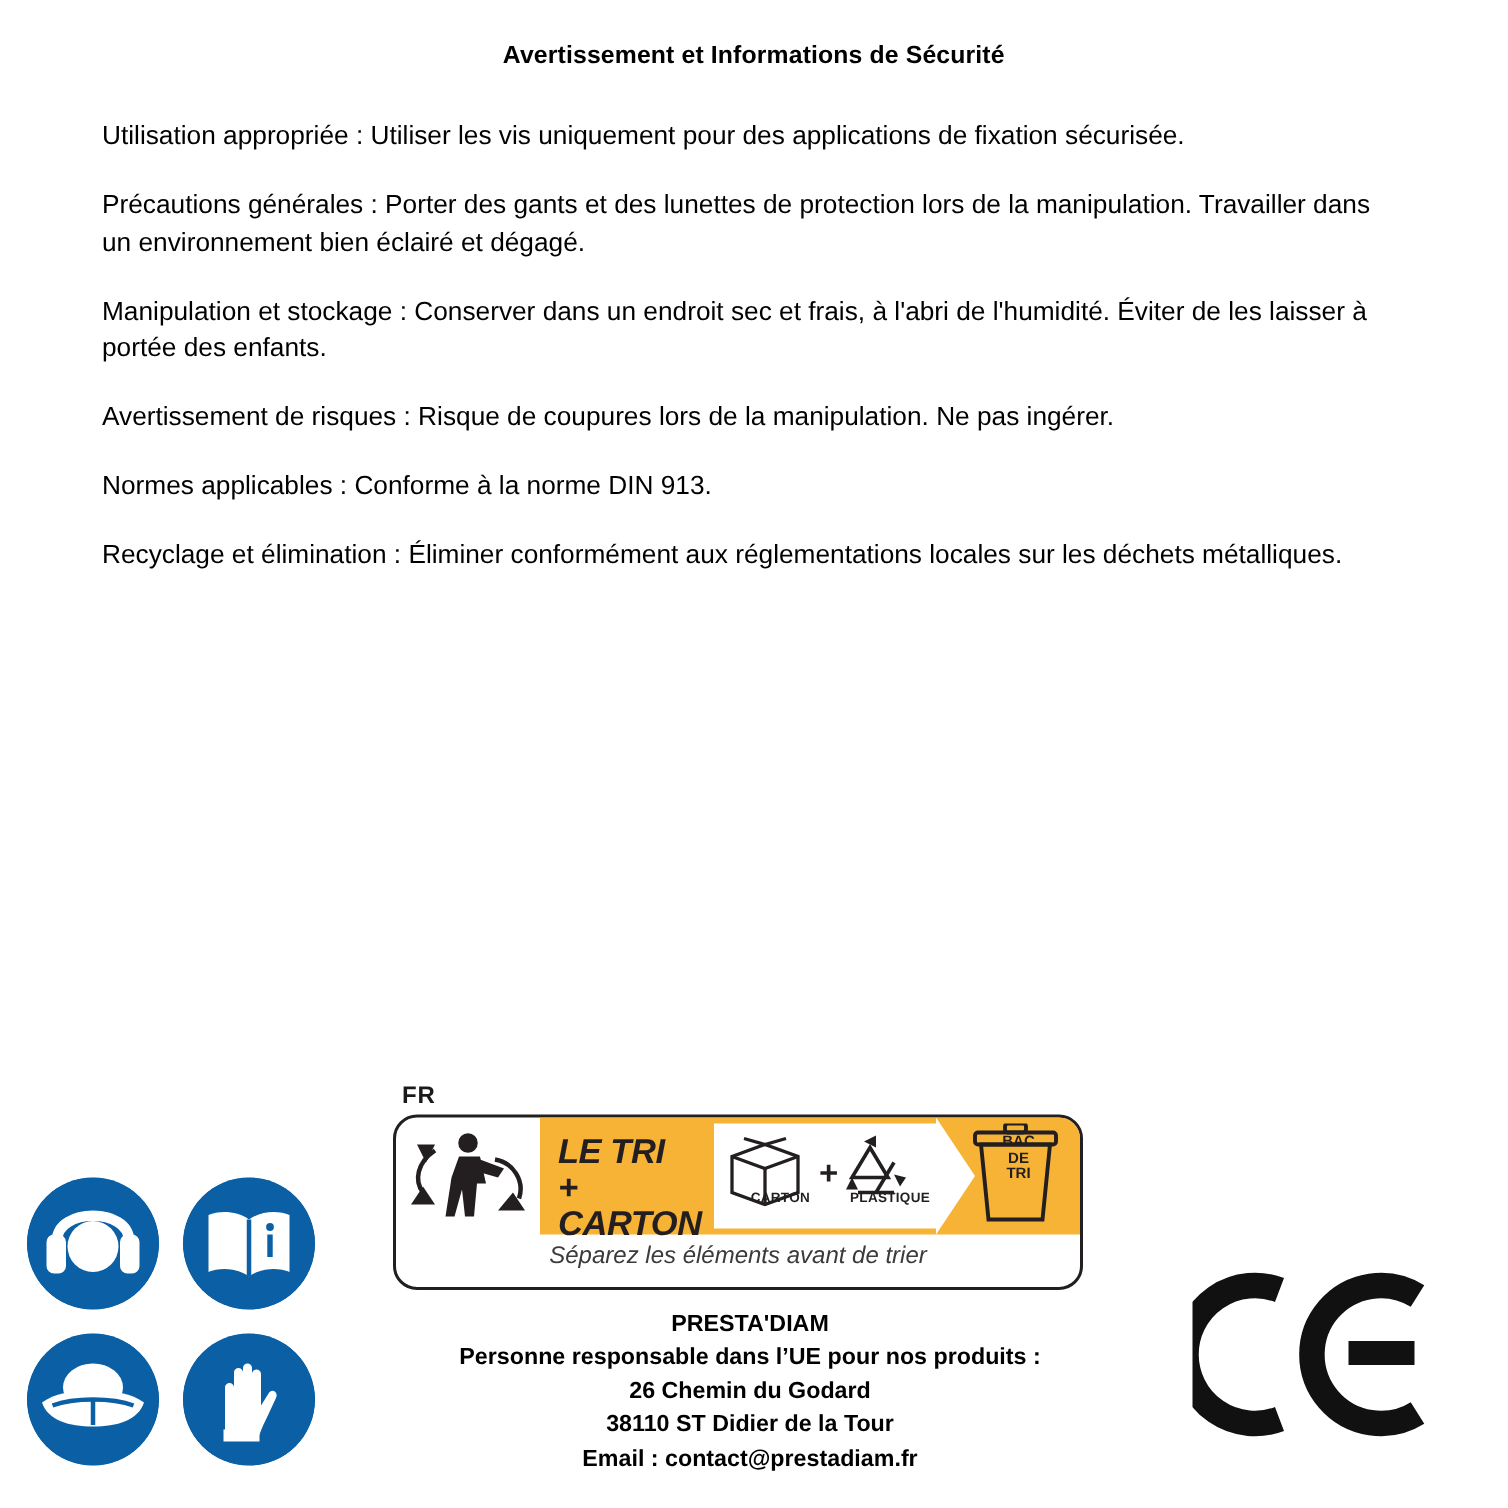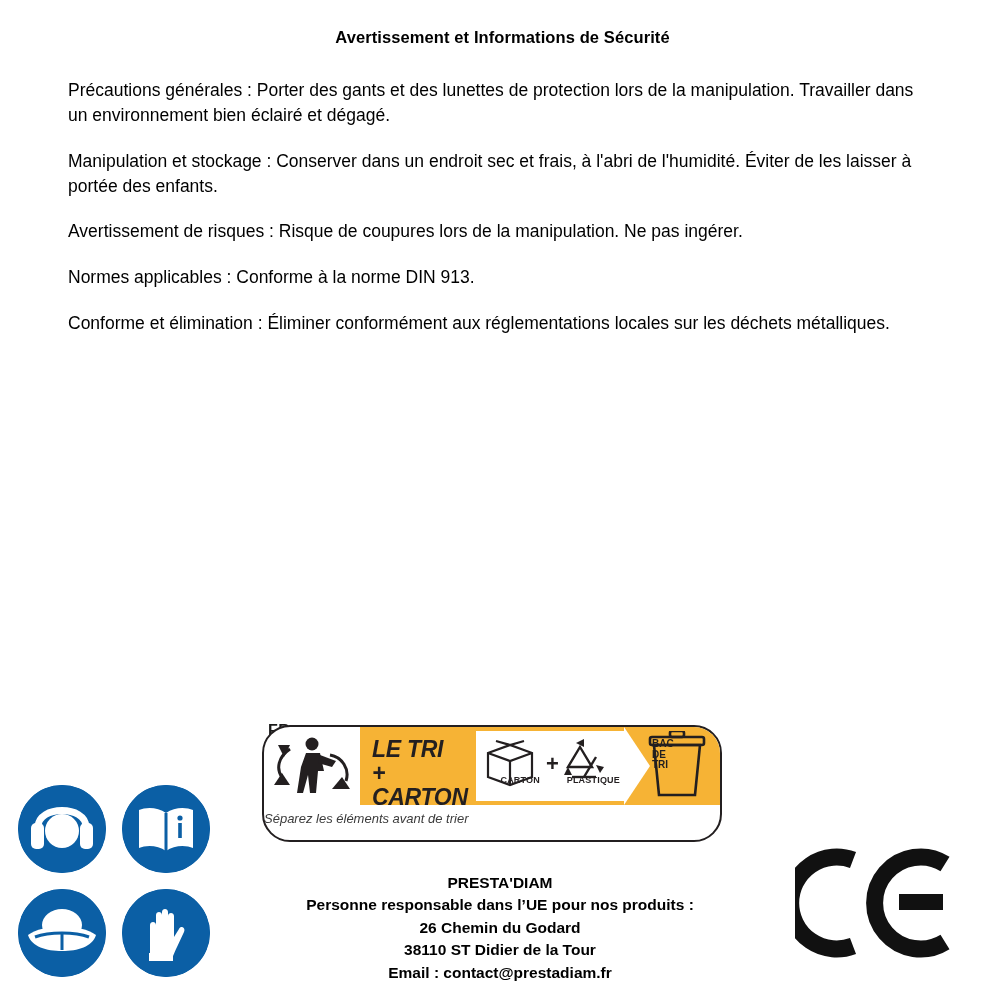--- a/index.html
+++ b/index.html
@@ -83,25 +83,25 @@
     left: 6px;
     top: 0px;
     font-size: 16px;
     font-weight: bold;
     color: #1a1a1a;
     letter-spacing: 0.5px;
   }
   .tri-box {
     position: absolute;
     left: 0;
-    top: 3px;
+    top: 21px;
     width: 456px;
     height: 113px;
     border: 2.5px solid #231f20;
-    border-radius: 28px;
+    border-radius: 16px;
     background: #ffffff;
     overflow: hidden;
   }
   .tri-yellow {
     position: absolute;
     left: 96px;
     top: 0;
     width: 360px;
     height: 78px;
     background: #f6b335;
@@ -164,32 +164,33 @@
     top: 20px;
     font-size: 22px;
     font-weight: bold;
     color: #231f20;
   }
   .tri-bin-text {
     position: absolute;
     left: 388px;
     top: 12px;
     width: 54px;
-    text-align: left;
+    text-align: center;
     font-size: 10px;
     font-weight: bold;
     color: #231f20;
     line-height: 1.05;
   }
   .tri-bottom-text {
     position: absolute;
     left: 0;
     top: 84px;
     width: 456px;
-    font-size: 13px;
+    text-align: center;
+    font-size: 16px;
     font-style: italic;
     color: #3b3b3b;
   }
 
   
   .resp-block {
     position: absolute;
     left: 210px;
     top: 872px;
     width: 580px;
@@ -209,25 +210,26 @@
   }
 </style>
 </head>
 <body>
 
 <div class="page">
 
   <div class="doc-title">Avertissement et Informations de Sécurité</div>
 
   <div class="body-block">
+    <p class="para">Utilisation appropriée : Utiliser les vis uniquement pour des applications de fixation sécurisée.</p>
     <p class="para">Précautions générales : Porter des gants et des lunettes de protection lors de la manipulation. Travailler dans un environnement bien éclairé et dégagé.</p>
     <p class="para">Manipulation et stockage : Conserver dans un endroit sec et frais, à l'abri de l'humidité. Éviter de les laisser à portée des enfants.</p>
     <p class="para">Avertissement de risques : Risque de coupures lors de la manipulation. Ne pas ingérer.</p>
     <p class="para">Normes applicables : Conforme à la norme DIN 913.</p>
-    <p class="para">Conforme et élimination : Éliminer conformément aux réglementations locales sur les déchets métalliques.</p>
+    <p class="para">Recyclage et élimination : Éliminer conformément aux réglementations locales sur les déchets métalliques.</p>
   </div>
 
   <div class="picto-grid">
 
     <div class="picto p1">
       <svg viewBox="0 0 88 88">
         <circle cx="44" cy="44" r="44" fill="#0b5fa5"></circle>
 
         <path d="M20 42 C20 20, 68 20, 68 42" stroke="#ffffff" stroke-width="7" fill="none" stroke-linecap="round"></path>
 

